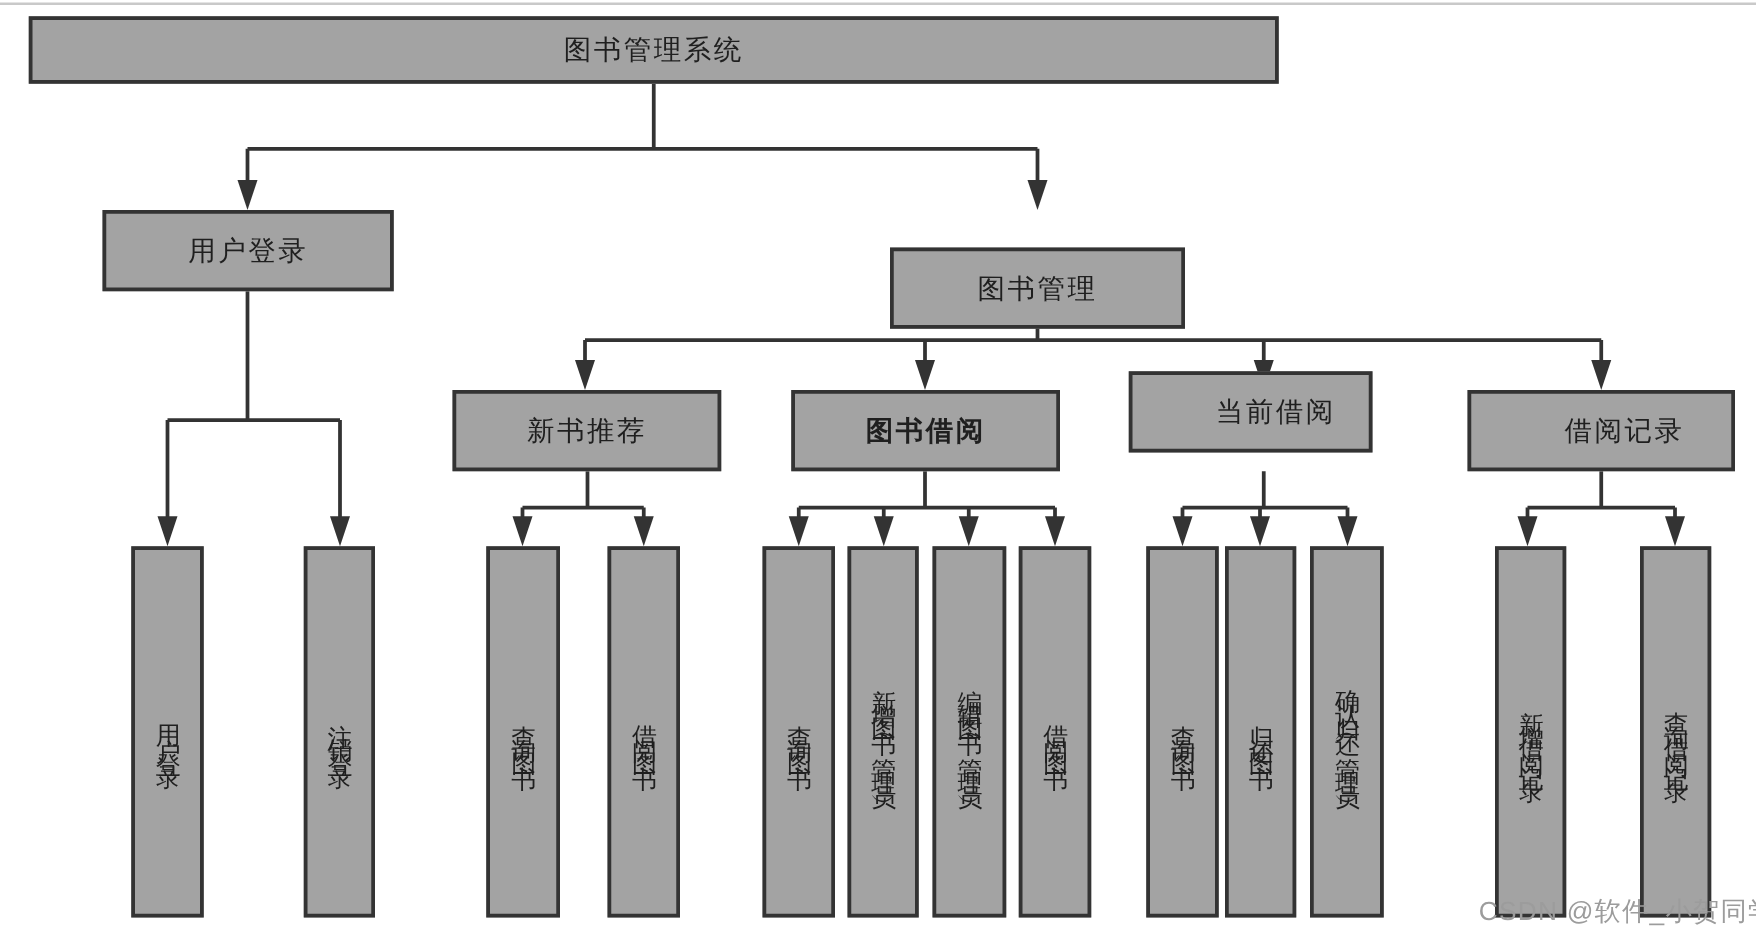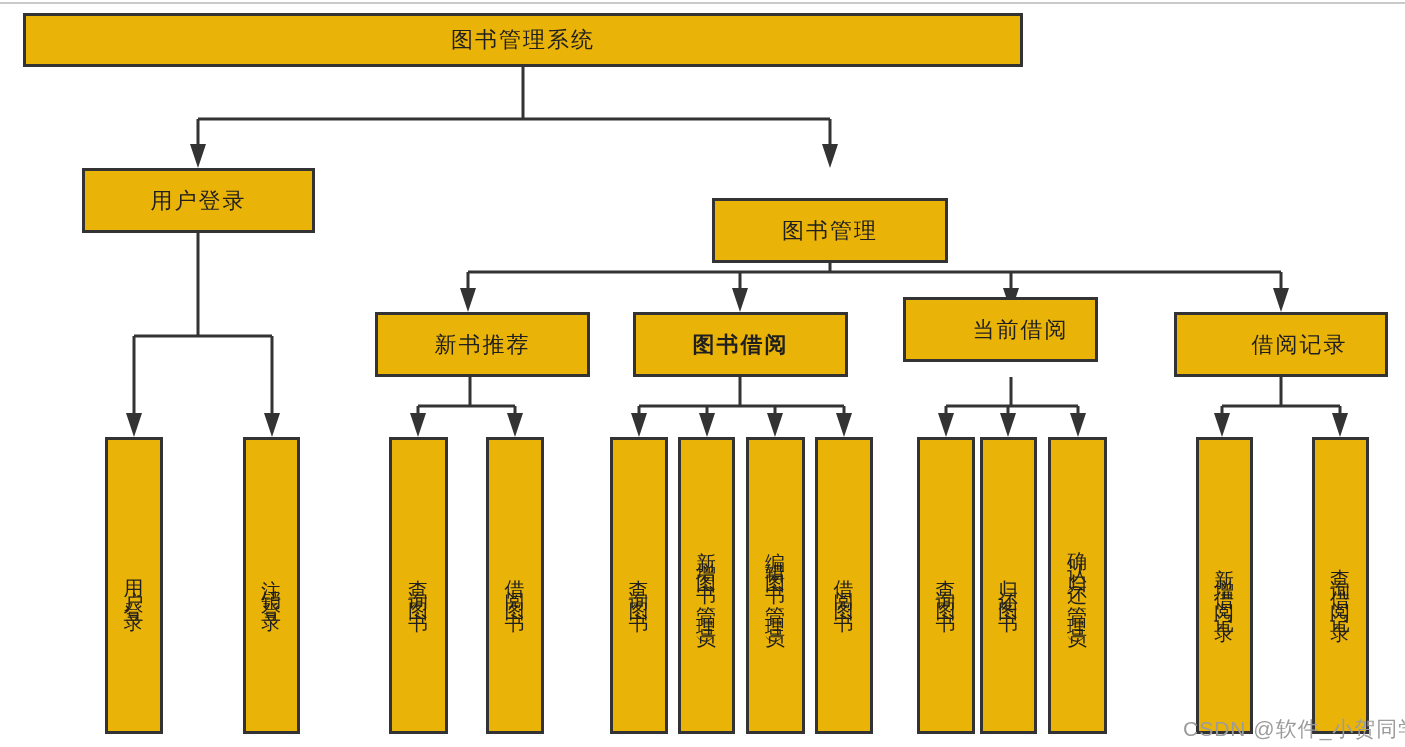--- a/index.html
+++ b/index.html
@@ -27,21 +27,21 @@
     stroke-width: 3;
     fill: none;
   }
   #connectors polygon {
     fill: #333333;
     stroke: none;
   }
   .box {
     position: absolute;
     box-sizing: border-box;
-    background: #eab308;
+    background: #a3a3a3;
     border: 3px solid #333333;
     display: flex;
     align-items: center;
     justify-content: center;
     color: #1f1f1f;
     z-index: 2;
   }
   .box.h span {
     font-size: 22px;
     letter-spacing: 2px;
@@ -112,21 +112,21 @@
     <span>图书管理系统</span>
   </div>
 
   <div class="box h" style="left:82px; top:168px; width:233px; height:65px;">
     <span>用户登录</span>
   </div>
   <div class="box h" style="left:712px; top:168px; width:236px; height:65px;margin-top:30px;">
     <span>图书管理</span>
   </div>
 
-  <div class="box h" style="left:375px; top:312px; width:215px; height:65px;">
+  <div class="box h" style="left:362px; top:312px; width:215px; height:65px;">
     <span>新书推荐</span>
   </div>
   <div class="box h" style="left:633px; top:312px; width:215px; height:65px;font-weight:bold;">
     <span>图书借阅</span>
   </div>
   <div class="box h" style="left:903px; top:297px; width:195px; height:65px;padding-left:40px;">
     <span>当前借阅</span>
   </div>
   <div class="box h" style="left:1174px; top:312px; width:214px; height:65px;padding-left:37px;">
     <span>借阅记录</span>

